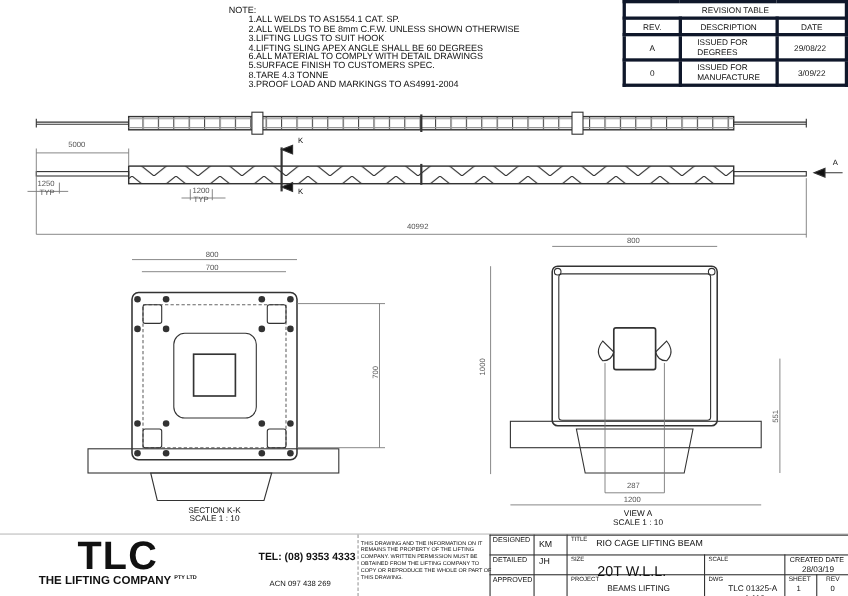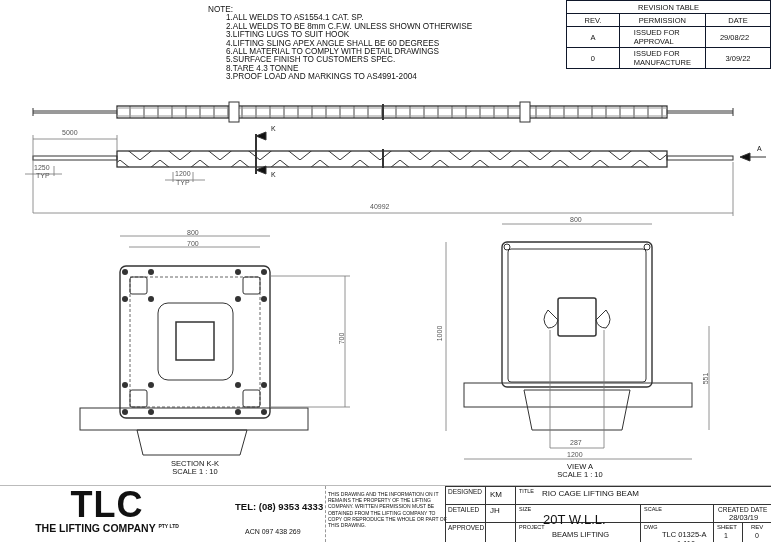--- a/index.html
+++ b/index.html
@@ -4,21 +4,21 @@
 <style>
   html, body { margin: 0; padding: 0; background: #ffffff; }
   body { width: 771px; height: 542px; position: relative; overflow: hidden;
          font-family: "Liberation Sans", sans-serif; color: #111; }
   .abs { position: absolute; }
   .notes { left: 208px; top: 6px; font-size: 8.2px; line-height: 8.4px; }
   .notes .items { margin-left: 18px; }
   .notes .items div { white-space: nowrap; }
   table.rev { position: absolute; left: 566px; top: 0; border-collapse: collapse;
               font-size: 7.5px; width: 205px; }
-  table.rev td, table.rev th { border: 1px solid #0f172a; padding: 1px 14px; font-weight: normal; height: 10px; }
+  table.rev td, table.rev th { border: 3px solid #0f172a; padding: 1px 14px; font-weight: normal; height: 10px; }
   table.rev th { text-align: center; }
   .tb { position: absolute; left: 0; top: 485px; width: 771px; height: 57px; border-top: 1px solid #bbb; }
   .logo { position: absolute; left: 22px; top: 488px; width: 170px; text-align: center; }
   .logo .big { font-size: 36px; font-weight: bold; line-height: 34px; letter-spacing: 1px; }
   .logo .sub { font-size: 10.5px; font-weight: bold; white-space: nowrap; }
   .logo .sub sup { font-size: 5px; font-weight: bold; }
   .tel { left: 235px; top: 501px; font-size: 9.5px; font-weight: bold; }
   .acn { left: 245px; top: 528px; font-size: 7px; }
   .disc { left: 328px; top: 491px; width: 120px; font-size: 5px; line-height: 6.2px; }
   .cell { position: absolute; border-left: 1px solid #333; border-top: 1px solid #333; font-size: 6.5px; box-sizing: border-box; }
@@ -44,26 +44,26 @@
   </div>
 </div>
 
 <table class="rev">
   <tbody>
       <tr>
         <th colspan="3">REVISION TABLE</th>
       </tr>
   <tr>
     <th style="width:30px">REV.</th>
-    <th>PERMISSION</th>
+    <th>DESCRIPTION</th>
     <th style="width:42px">DATE</th>
   </tr>
   <tr>
     <td style="text-align:center">A</td>
-    <td>ISSUED FOR APPROVAL</td>
+    <td>ISSUED FOR DEGREES</td>
     <td style="text-align:left">29/08/22</td>
   </tr>
   <tr>
     <td style="text-align:center">0</td>
     <td>ISSUED FOR MANUFACTURE</td>
     <td style="text-align:center">3/09/22</td>
   </tr>
 </tbody>
   </table>
 

